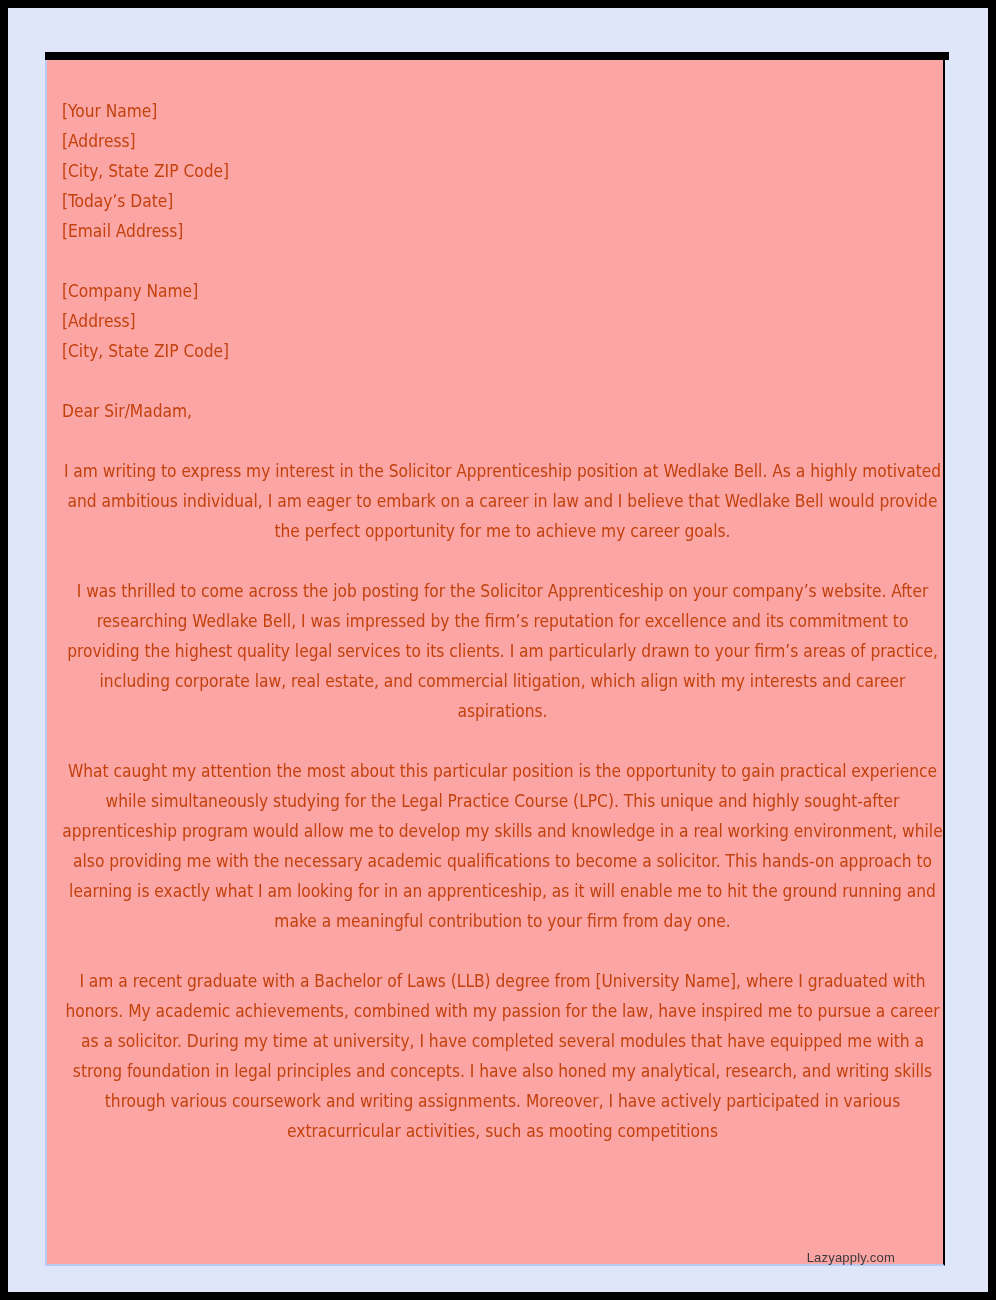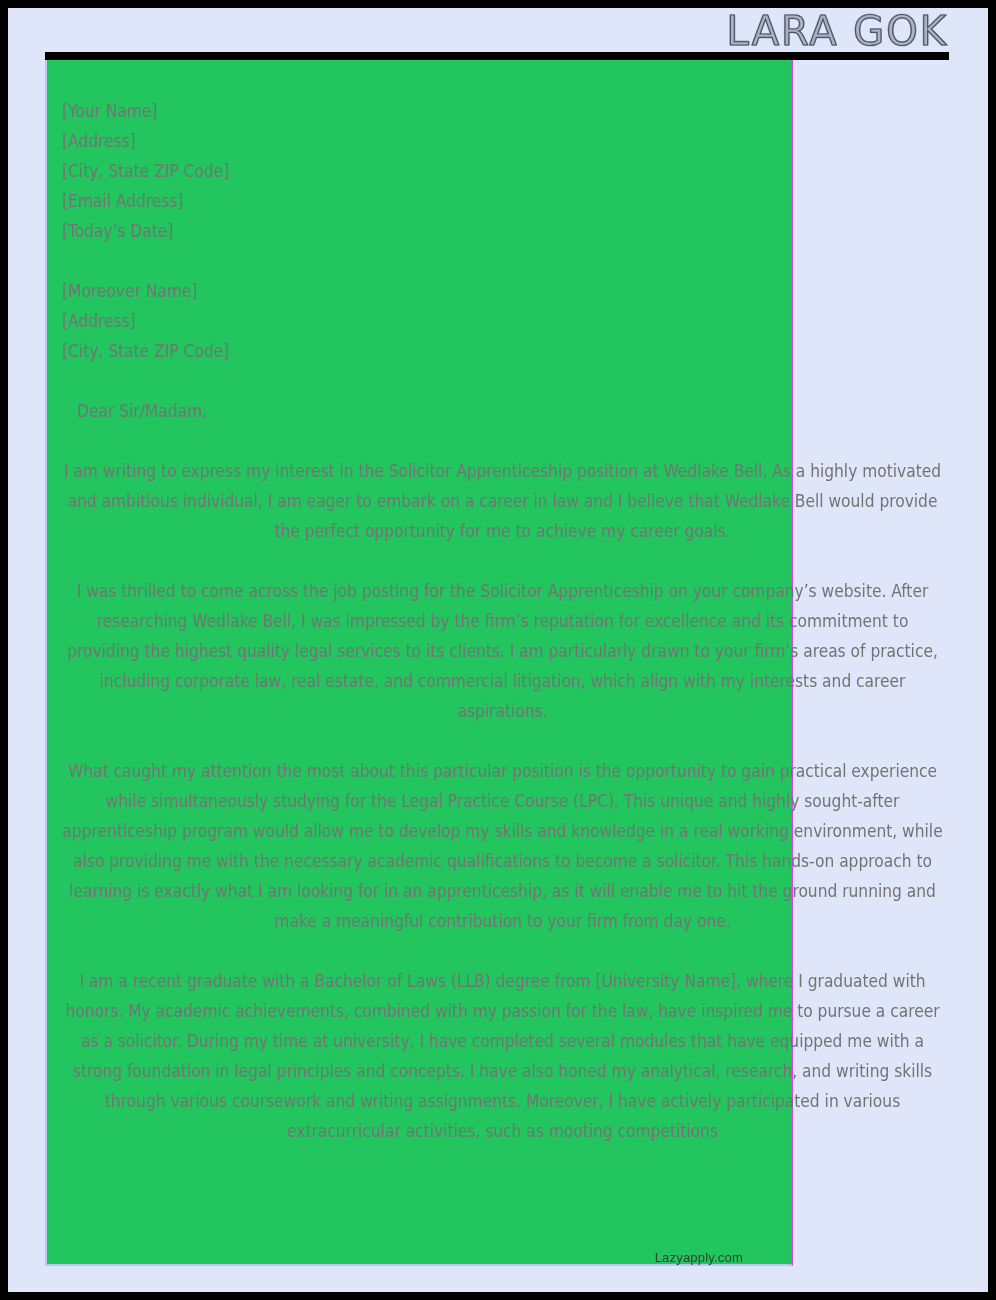--- a/index.html
+++ b/index.html
@@ -61,25 +61,25 @@
        0 1px 0 #aab3c4,
        0 -1px 0 #aab3c4;
     white-space: nowrap;
   }
 
   
   #sheet {
     position: absolute;
     left: 37px;
     top: 46px;
-    width: 748px;
+    width: 900px;
     height: 1212px;
-    background: #22c55e;
+    background: #fca5a5;
     border-left: 2px solid #b9c9ef;
-    border-right: 2px solid #d946ef;
+    border-right: 2px solid #000000;
     border-bottom: 2px solid #b9c9ef;
     box-sizing: border-box;
     overflow: visible;
   }
   #sheet-topbar {
     position: absolute;
     left: -2px;
     top: -2px;
     width: 904px;
     height: 8px;
@@ -94,32 +94,32 @@
     width: 980px;
     height: 1238px;
     box-sizing: border-box;
     padding: 0 45px 0 54px;
   }
   #letter-inner {
     padding-top: 42px;
     font-family: "DejaVu Sans Condensed", "Liberation Sans Narrow", "Liberation Sans", sans-serif;
     font-size: 17.2px;
     line-height: 30px;
-    color: #737373;
+    color: #c2410c;
     font-stretch: condensed;
   }
   .addr-block {
     margin: 0 0 30px 0;
   }
   .addr-line {
     display: block;
     white-space: nowrap;
   }
   .salutation {
-    margin: 0 0 30px 15px;
+    margin: 0 0 30px 0;
   }
   .para {
     margin: 0 0 30px 0;
     text-align: center;
   }
 
   
   #watermark {
     position: absolute;
     right: 48px;
@@ -132,42 +132,39 @@
     white-space: nowrap;
   }
 </style>
 </head>
 <body>
 
 <div id="frame">
 
   <div id="page">
 
-    <div id="title-bar">
-      <span id="doc-title">LARA GOK</span>
-    </div>
 
     <div id="sheet">
       <div id="sheet-topbar"></div>
       <div id="watermark">Lazyapply.com</div>
     </div>
 
     <div id="letter">
       <div id="letter-inner">
 
         <div class="addr-block">
           <span class="addr-line">[Your Name]</span>
           <span class="addr-line">[Address]</span>
           <span class="addr-line">[City, State ZIP Code]</span>
+          <span class="addr-line">[Today’s Date]</span>
           <span class="addr-line">[Email Address]</span>
-          <span class="addr-line">[Today’s Date]</span>
         </div>
 
         <div class="addr-block">
-          <span class="addr-line">[Moreover Name]</span>
+          <span class="addr-line">[Company Name]</span>
           <span class="addr-line">[Address]</span>
           <span class="addr-line">[City, State ZIP Code]</span>
         </div>
 
         <p class="salutation">Dear Sir/Madam,</p>
 
         <p class="para">I am writing to express my interest in the Solicitor Apprenticeship position at Wedlake Bell. As a highly motivated and ambitious individual, I am eager to embark on a career in law and I believe that Wedlake Bell would provide the perfect opportunity for me to achieve my career goals.</p>
         <p class="para">I was thrilled to come across the job posting for the Solicitor Apprenticeship on your company’s website. After researching Wedlake Bell, I was impressed by the firm’s reputation for excellence and its commitment to providing the highest quality legal services to its clients. I am particularly drawn to your firm’s areas of practice, including corporate law, real estate, and commercial litigation, which align with my interests and career aspirations.</p>
         <p class="para">What caught my attention the most about this particular position is the opportunity to gain practical experience while simultaneously studying for the Legal Practice Course (LPC). This unique and highly sought-after apprenticeship program would allow me to develop my skills and knowledge in a real working environment, while also providing me with the necessary academic qualifications to become a solicitor. This hands-on approach to learning is exactly what I am looking for in an apprenticeship, as it will enable me to hit the ground running and make a meaningful contribution to your firm from day one.</p>
         <p class="para">I am a recent graduate with a Bachelor of Laws (LLB) degree from [University Name], where I graduated with honors. My academic achievements, combined with my passion for the law, have inspired me to pursue a career as a solicitor. During my time at university, I have completed several modules that have equipped me with a strong foundation in legal principles and concepts. I have also honed my analytical, research, and writing skills through various coursework and writing assignments. Moreover, I have actively participated in various extracurricular activities, such as mooting competitions</p>

